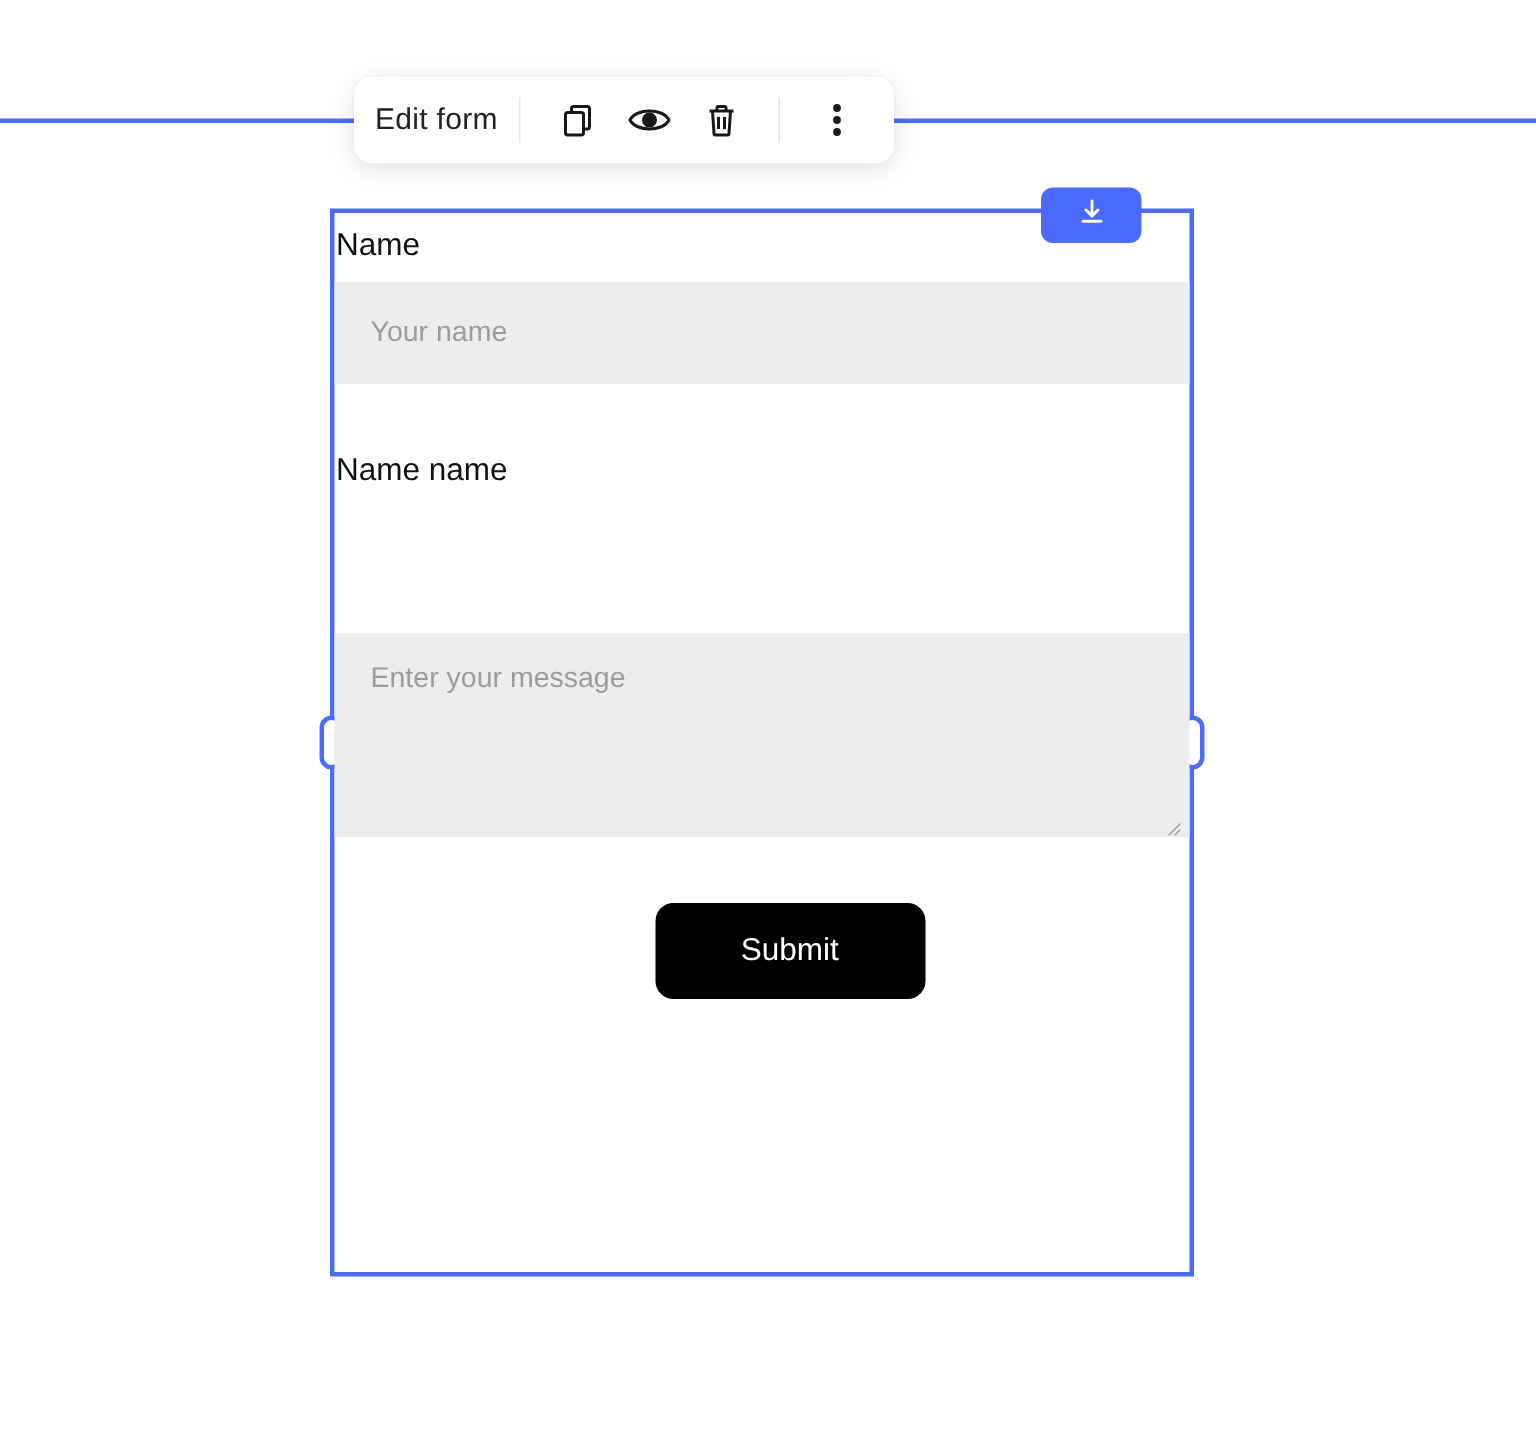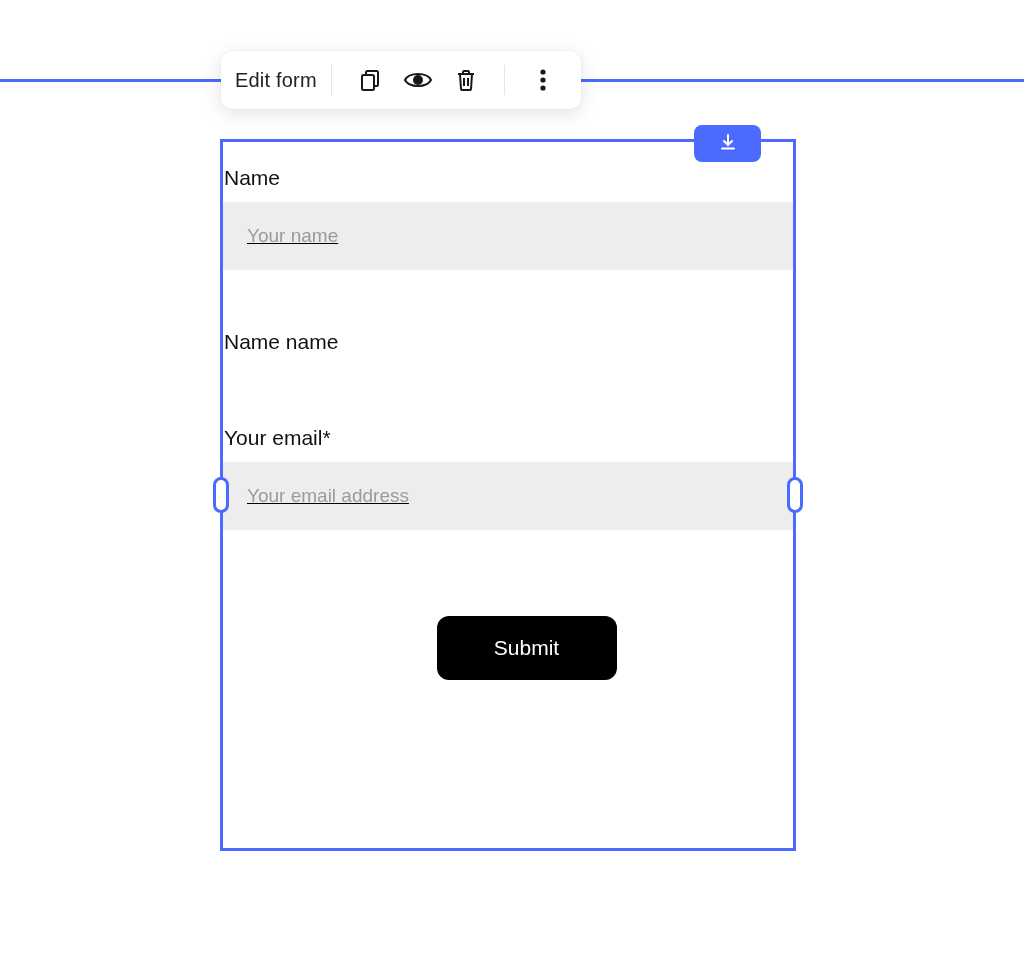--- a/index.html
+++ b/index.html
@@ -13,21 +13,21 @@
   .horizontal-line {
     position: absolute;
     left: 0; right: 0;
     top: 79px;
     height: 0;
     border-top: 3px solid #4b6bff;
   }
   
   .toolbar {
     position: absolute;
-    left: 221px;
+    left: 236px;
     top: 51px;
     height: 58px;
     background: #fff;
     border-radius: 12px;
     box-shadow: 0 4px 20px rgba(0,0,0,0.12), 0 0 0 1px rgba(0,0,0,0.02);
     display: flex;
     align-items: center;
     padding: 0 14px;
     z-index: 20;
   }
@@ -92,43 +92,41 @@
   }
   .resize-handle.left { left: -10px; }
   .resize-handle.right { right: -10px; }
 
   
   .form-inner {
     padding: 6px 0 0 0;
   }
   .field-group {
     padding: 0 0 0 0;
-    margin-top: 14px;
   }
   .label {
     font-size: 21px;
     color: #111;
     padding: 4px 0 12px 1px;
   }
   .input-wrap {
     background: #ededed;
     height: 68px;
     display: flex;
     align-items: center;
     padding: 0 22px;
   }
   .input-wrap input, .textarea-wrap textarea {
     border: none;
     background: transparent;
     width: 100%;
     font-family: inherit;
     font-size: 19px;
-    color: #000000;
+    color: #4c1d95;
     outline: none;
-    text-decoration: underline;
   }
   .input-wrap input::placeholder, .textarea-wrap textarea::placeholder {
     color: #9b9b9b;
   }
   .spacer { height: 42px; }
   .textarea-wrap {
     background: #ededed;
     padding: 18px 22px;
     height: 136px;
     position: relative;
@@ -232,30 +230,33 @@
     </div>
 
     <div class="spacer"></div>
 
     <div class="field-group">
       <div class="label">Name name</div>
     </div>
 
     <div class="spacer"></div>
 
+
+    <div class="spacer"></div>
+
     <div class="field-group">
-      <div class="label">Your email*</div>
-      <div class="input-wrap">
-        <input type="text" placeholder="Your email address" style="">
+      <div class="textarea-wrap">
+        <textarea placeholder="Enter your message" style=""></textarea>
+        <span class="textarea-resize-dots">
+          <svg width="10" height="10" viewBox="0 0 10 10" stroke="#9b9b9b" stroke-width="1">
+            <line x1="2" y1="10" x2="10" y2="2"></line>
+            <line x1="6" y1="10" x2="10" y2="6"></line>
+          </svg>
+        </span>
       </div>
-    </div>
-
-    <div class="spacer"></div>
-
-    <div class="field-group">
     </div>
 
     <div class="submit-wrap">
       <button class="submit-btn">Submit</button>
     </div>
 
   </div>
 </div>
 
 </body></html>

